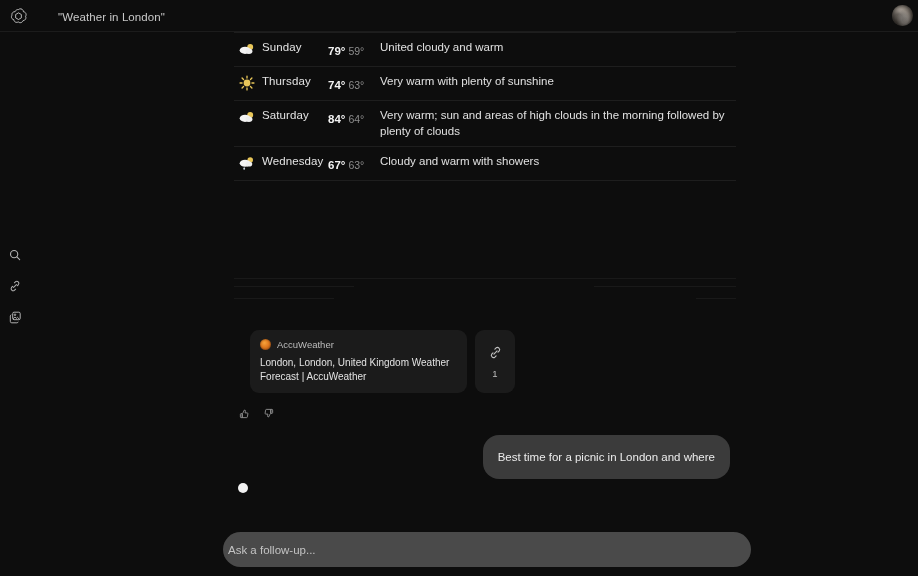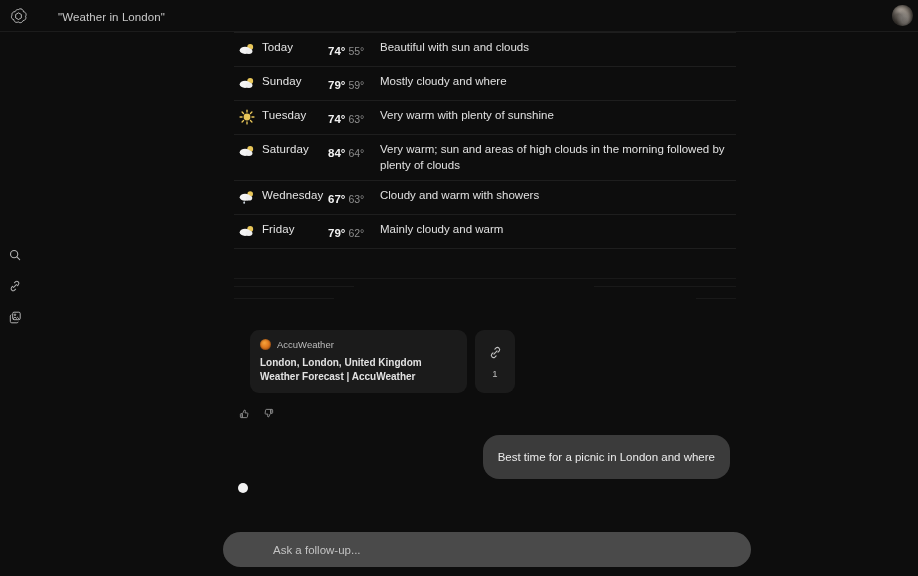--- a/index.html
+++ b/index.html
@@ -100,21 +100,21 @@
   }
   .src-card {
     background: #1b1b1b; border-radius: 9px;
     padding: 9px 10px 10px 10px;
     cursor: pointer;
   }
   .src-card.a { width: 217px; }
   .src-card.b { width: 207px; }
   .src-head { display: flex; align-items: center; gap: 6px; margin-bottom: 6px; }
   .src-name { font-size: 9.5px; color: #bdbdbd; }
-  .src-title { font-size: 10px; color: #e2e2e2; line-height: 13.5px; font-weight: bold; }
+  .src-title { font-size: 10px; color: #e2e2e2; line-height: 13.5px; }
   .favicon-accu {
     width: 11px; height: 11px; border-radius: 50%;
     background: radial-gradient(circle at 40% 35%, #f7a23b 0%, #e2７a1f 45%, #9c4a12 100%);
     background: radial-gradient(circle at 40% 35%, #f7a23b 0%, #e27a1f 45%, #9c4a12 100%);
     box-shadow: inset 0 0 2px rgba(0,0,0,.6);
   }
   .favicon-bbc {
     width: 11px; height: 11px; border-radius: 2px; background: #f2f2f2;
     display: flex; align-items: center; justify-content: center; gap: 1.2px;
   }
@@ -152,21 +152,20 @@
     position: absolute; left: 223px; top: 532px;
     width: 528px; height: 35px;
     background: #4a4a4a; border-radius: 18px;
     display: flex; align-items: center;
   }
   .composer-input {
     flex: 1 1 auto; background: transparent; border: 0; outline: none;
     font-family: "Liberation Sans", sans-serif;
     font-size: 11.5px; color: #e9e9e9;
     padding: 0 5px;
-    margin-left: 45px;
   }
   .composer-input::placeholder { color: #c3c3c3; }
 </style>
 </head>
 <body>
 
 <div id="app">
 
   <div class="header">
     <div class="logo-wrap">
@@ -206,67 +205,53 @@
           <path d="M8 14.3l3-3.2 2.2 2.3 1.9-1.7 3.4 3.3"></path>
         </svg>
       </span>
     </div>
   </div>
 
   <div class="content">
 
     <div class="wx-table">
 
+
       <div class="wx-row">
         <div class="wx-icon">
           <svg width="18" height="14" viewBox="0 0 28 20">
             <circle cx="19" cy="7" r="4.6" fill="#e8c659"></circle>
             <ellipse cx="11" cy="12" rx="8.4" ry="5.6" fill="#f4f4f4"></ellipse>
             <ellipse cx="17" cy="13.4" rx="5.4" ry="4.2" fill="#eeeeee"></ellipse>
           </svg>
         </div>
-        <div class="wx-day">Today</div>
-        <div class="wx-temps">
-          <span class="wx-hi">74°</span><span class="wx-lo">55°</span>
-        </div>
-        <div class="wx-desc">Beautiful with sun and clouds</div>
-      </div>
-
-      <div class="wx-row">
-        <div class="wx-icon">
-          <svg width="18" height="14" viewBox="0 0 28 20">
-            <circle cx="19" cy="7" r="4.6" fill="#e8c659"></circle>
-            <ellipse cx="11" cy="12" rx="8.4" ry="5.6" fill="#f4f4f4"></ellipse>
-            <ellipse cx="17" cy="13.4" rx="5.4" ry="4.2" fill="#eeeeee"></ellipse>
-          </svg>
-        </div>
         <div class="wx-day">Sunday</div>
         <div class="wx-temps">
           <span class="wx-hi">79°</span><span class="wx-lo">59°</span>
         </div>
-        <div class="wx-desc">Mostly cloudy and where</div>
+        <div class="wx-desc">United cloudy and warm</div>
       </div>
 
       <div class="wx-row">
         <div class="wx-icon">
           <svg width="18" height="16" viewBox="0 0 24 24">
             <g stroke="#e8c659" stroke-width="2" stroke-linecap="round">
               <line x1="12" y1="1.6" x2="12" y2="4.6"></line>
                 <line x1="12" y1="19.4" x2="12" y2="22.4"></line>
               <line x1="1.6" y1="12" x2="4.6" y2="12"></line>
                 <line x1="19.4" y1="12" x2="22.4" y2="12"></line>
               <line x1="4.6" y1="4.6" x2="6.8" y2="6.8"></line>
                 <line x1="17.2" y1="17.2" x2="19.4" y2="19.4"></line>
               <line x1="4.6" y1="19.4" x2="6.8" y2="17.2"></line>
                 <line x1="17.2" y1="6.8" x2="19.4" y2="4.6"></line>
             </g>
             <circle cx="12" cy="12" r="5.1" fill="#e8c659"></circle>
           </svg>
         </div>
-        <div class="wx-day">Tuesday</div>
+        <div class="wx-day">Thursday</div>
         <div class="wx-temps">
           <span class="wx-hi">74°</span><span class="wx-lo">63°</span>
         </div>
         <div class="wx-desc">Very warm with plenty of sunshine</div>
       </div>
 
       <div class="wx-row">
         <div class="wx-icon">
           <svg width="18" height="14" viewBox="0 0 28 20">
             <circle cx="19" cy="7" r="4.6" fill="#e8c659"></circle>
@@ -291,34 +276,20 @@
           </svg>
         </div>
         <div class="wx-day">Wednesday</div>
         <div class="wx-temps">
           <span class="wx-hi">67°</span><span class="wx-lo">63°</span>
         </div>
         <div class="wx-desc">Cloudy and warm with showers</div>
       </div>
 
 
-      <div class="wx-row">
-        <div class="wx-icon">
-          <svg width="18" height="14" viewBox="0 0 28 20">
-            <circle cx="19" cy="7" r="4.6" fill="#e8c659"></circle>
-            <ellipse cx="11" cy="12" rx="8.4" ry="5.6" fill="#f4f4f4"></ellipse>
-            <ellipse cx="17" cy="13.4" rx="5.4" ry="4.2" fill="#eeeeee"></ellipse>
-          </svg>
-        </div>
-        <div class="wx-day">Friday</div>
-        <div class="wx-temps">
-          <span class="wx-hi">79°</span><span class="wx-lo">62°</span>
-        </div>
-        <div class="wx-desc">Mainly cloudy and warm</div>
-      </div>
 
     </div>
 
     <div class="ghost-zone">
       <div class="ghost" style="left:0;   top:2px;  width:502px;"></div>
       <div class="ghost" style="left:0;   top:10px; width:120px;"></div>
       <div class="ghost" style="left:360px;top:10px; width:142px;"></div>
       <div class="ghost" style="left:0;   top:22px; width:100px;"></div>
       <div class="ghost" style="left:462px;top:22px; width:40px;"></div>
     </div>

